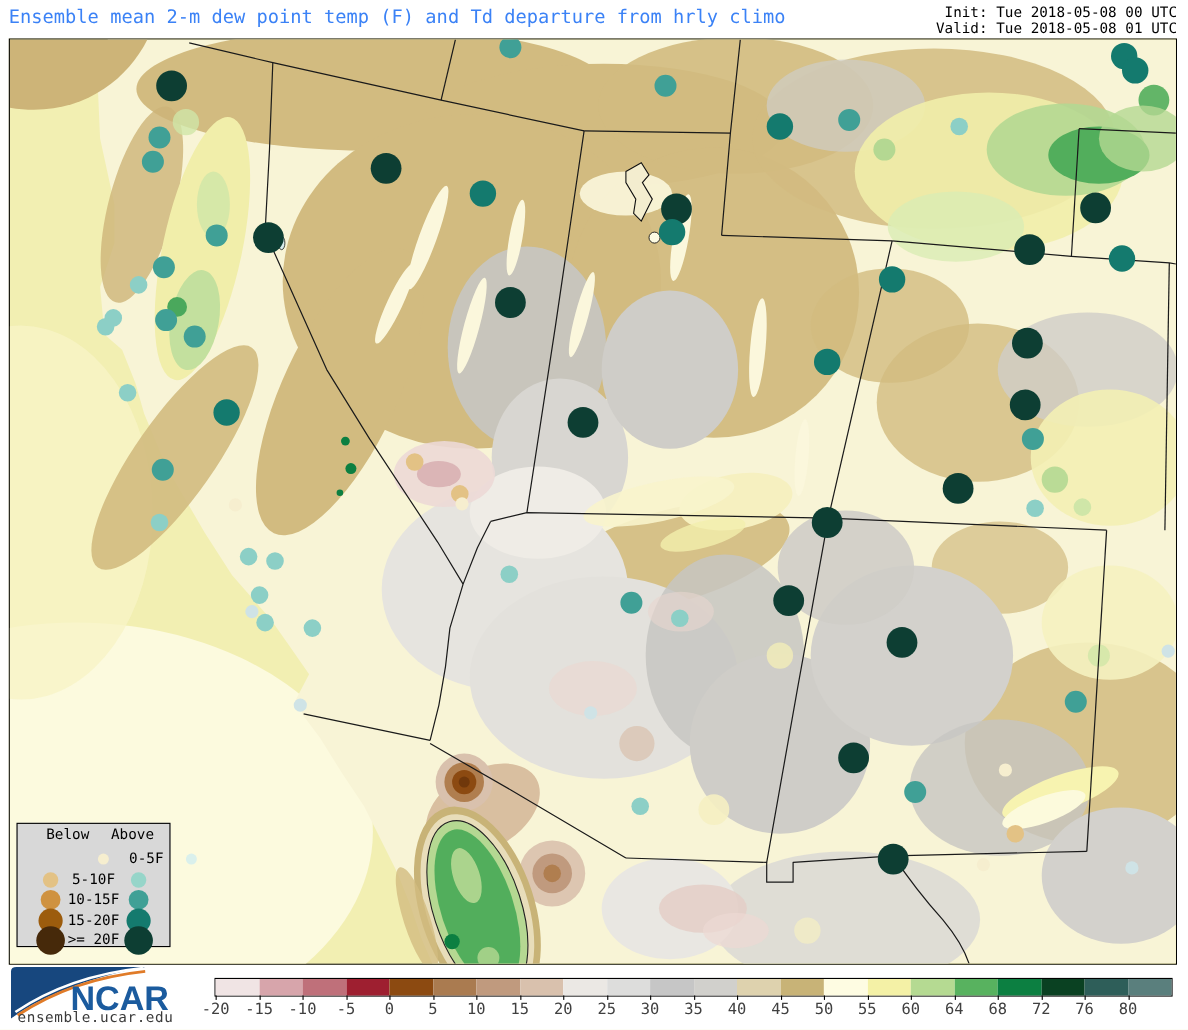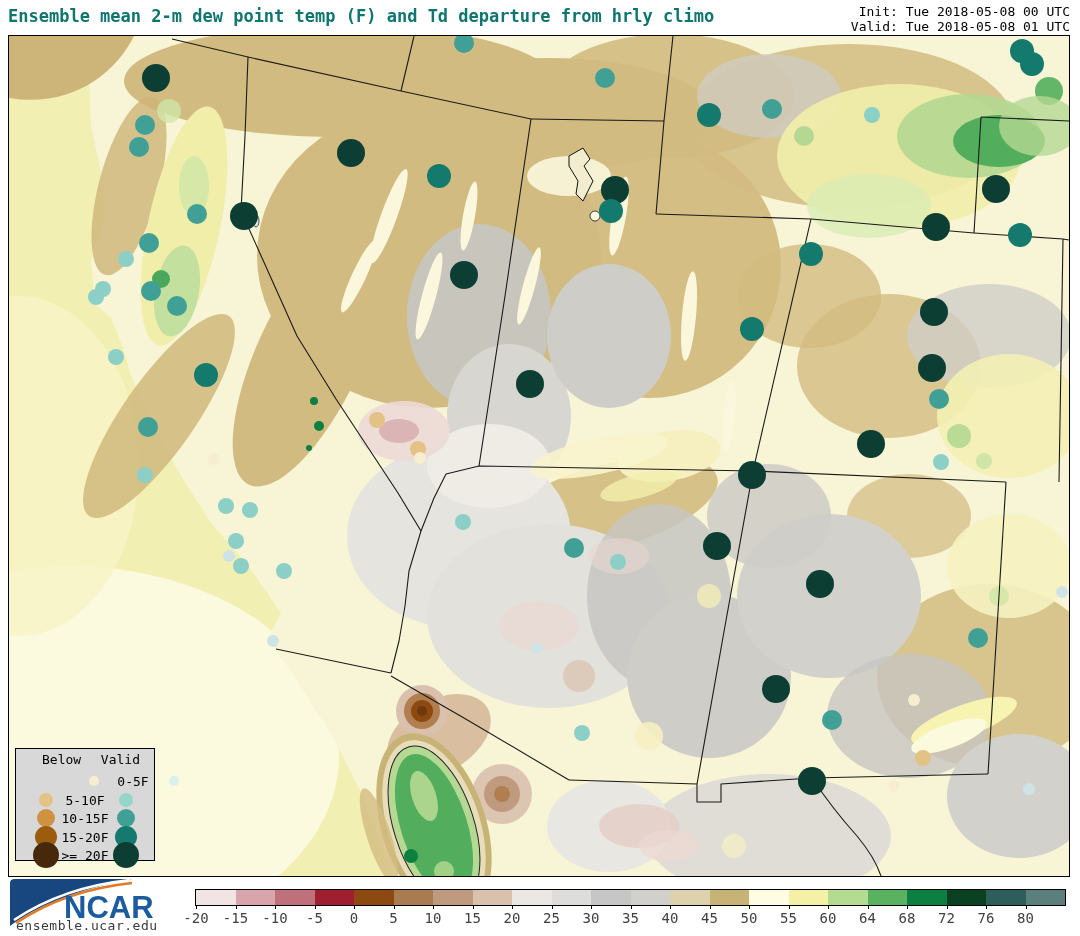--- a/index.html
+++ b/index.html
@@ -1,19 +1,19 @@
 <!DOCTYPE html>
 <html><head>
 <meta charset="utf-8">
 <style>
   html,body{margin:0;padding:0;background:#fff;}
   #page{position:relative;width:1080px;height:936px;background:#fff;
         font-family:"DejaVu Sans Mono","Liberation Mono",monospace;overflow:hidden;}
   
-  #title{position:absolute;left:8px;top:6px;font-size:17px;font-weight:bold;color:#0f766e;white-space:nowrap;}
+  #title{position:absolute;left:8px;top:6px;font-size:17px;font-weight:normal;color:#3b82f6;white-space:nowrap;}
   #stamps{position:absolute;right:10px;top:4px;text-align:right;font-size:13px;line-height:15px;color:#000;}
   
   #map{position:absolute;left:8px;top:35px;width:1060px;height:840px;border:1.5px solid #000;box-sizing:content-box;background:#f2efb2;}
   #map svg{position:absolute;left:0;top:0;}
   
   #legend{position:absolute;left:6px;top:712px;width:140px;height:113px;background:#d8d8d8;border:1px solid #000;box-sizing:border-box;font-size:13px;}
   #legend .hdr{position:absolute;top:3px;width:100%;display:flex;justify-content:space-between;padding:0 14px 0 26px;box-sizing:border-box;}
   .lrow{position:absolute;left:0;width:100%;height:24px;}
   .ldot{position:absolute;border-radius:50%;transform:translate(-50%,-50%);}
   .llab{position:absolute;left:50%;top:50%;transform:translate(-50%,-50%);white-space:nowrap;}
@@ -246,21 +246,21 @@
           <circle cx="914" cy="722" r="8" fill="#e3c285"></circle>
           <circle cx="885" cy="750" r="6" fill="#f6eecf"></circle>
           <circle cx="803" cy="745" r="14" fill="#0d3e33"></circle>
           <circle cx="1020" cy="753" r="6" fill="#cfe3e6"></circle>
         </g>
     </svg>
 
     <div id="legend">
       <div class="hdr">
         <span>Below</span>
-        <span>Valid</span>
+        <span>Above</span>
       </div>
       <div id="legend-rows">
           <div class="lrow" style="top: 20px; margin-left: 48px;">
             <span class="ldot" style="left: 30px; top: 12px; width: 10px; height: 10px; background: rgb(246, 238, 207);"></span>
             <span class="ldot" style="left: 110px; top: 12px; width: 10px; height: 10px; background: rgb(218, 240, 236);"></span>
             <span class="llab">0-5F</span>
           </div>
           <div class="lrow" style="top: 38.5px;">
             <span class="ldot" style="left: 30px; top: 12px; width: 14px; height: 14px; background: rgb(227, 194, 133);"></span>
             <span class="ldot" style="left: 110px; top: 12px; width: 14px; height: 14px; background: rgb(150, 213, 201);"></span>

